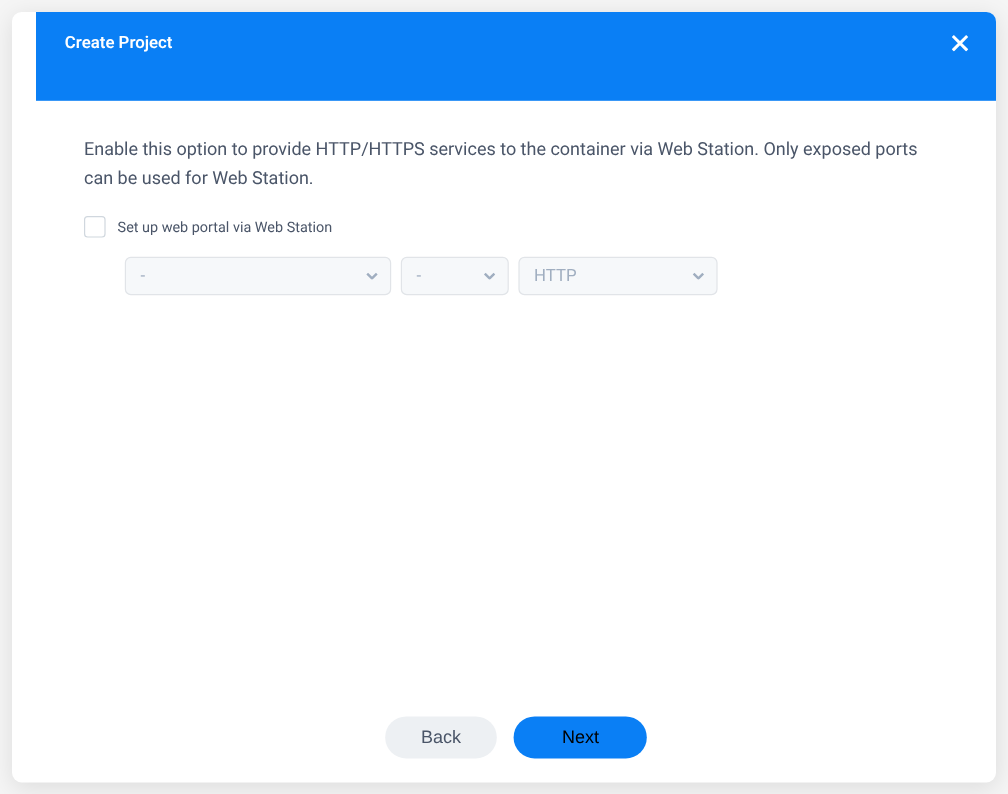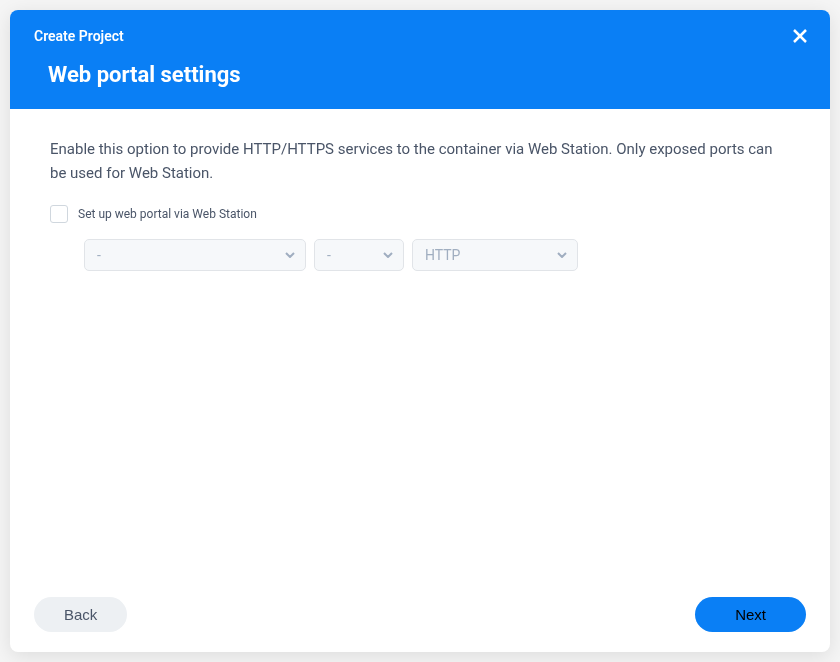--- a/index.html
+++ b/index.html
@@ -17,20 +17,21 @@
     .modal {
       width: 820px;
       height: 642px;
       margin: 10px;
       background: #fff;
       border-radius: 8px;
       box-shadow: 0 4px 20px rgba(0,0,0,0.1);
       display: flex;
       flex-direction: column;
       overflow: hidden;
+      padding-left: 20px;
     }
     .header {
       background: #0a7ff5;
       color: #fff;
       padding: 18px 24px 22px 24px;
       position: relative;
     }
     .header-top {
       font-size: 14px;
       font-weight: 600;
@@ -112,21 +113,21 @@
       align-items: center;
       justify-content: center;
     }
     .chevron svg {
       stroke: #a0aec0;
       stroke-width: 2;
       fill: none;
     }
     .footer {
       display: flex;
-      justify-content: space-between;
+      justify-content: center;
       gap: 14px;
       padding: 16px 24px 20px 24px;
     }
     .btn {
       padding: 9px 30px;
       border-radius: 18px;
       font-size: 15px;
       font-weight: 500;
       cursor: pointer;
       border: none;
@@ -140,21 +141,20 @@
       color: #000000;
       padding: 9px 40px;
     }
   </style>
 </head>
 <body>
 
 <div class="modal">
   <div class="header">
     <div class="header-top">Create Project</div>
-    <div class="header-title">Web portal settings</div>
     <div class="close-btn">
       <svg width="14" height="14" viewBox="0 0 14 14">
         <line x1="1" y1="1" x2="13" y2="13"></line>
         <line x1="13" y1="1" x2="1" y2="13"></line>
       </svg>
     </div>
   </div>
 
   <div class="content">
     <p class="description">Enable this option to provide HTTP/HTTPS services to the container via Web Station. Only exposed ports can be used for Web Station.</p>

